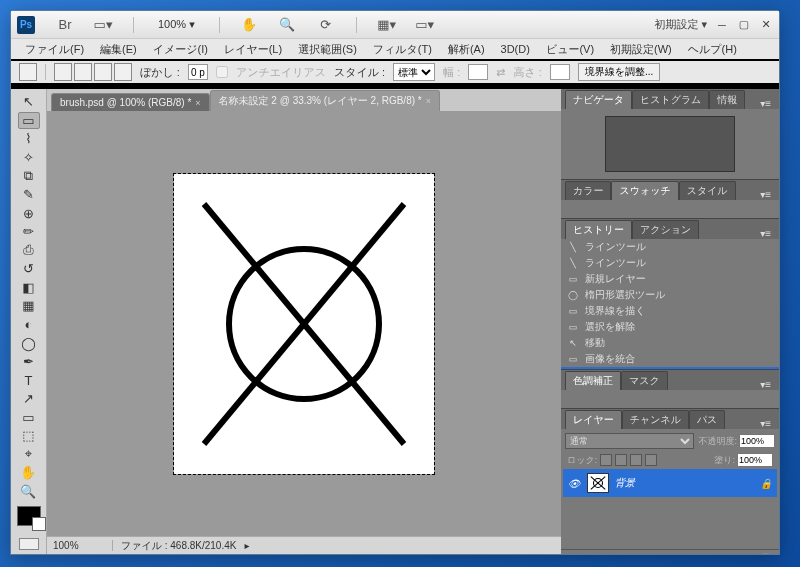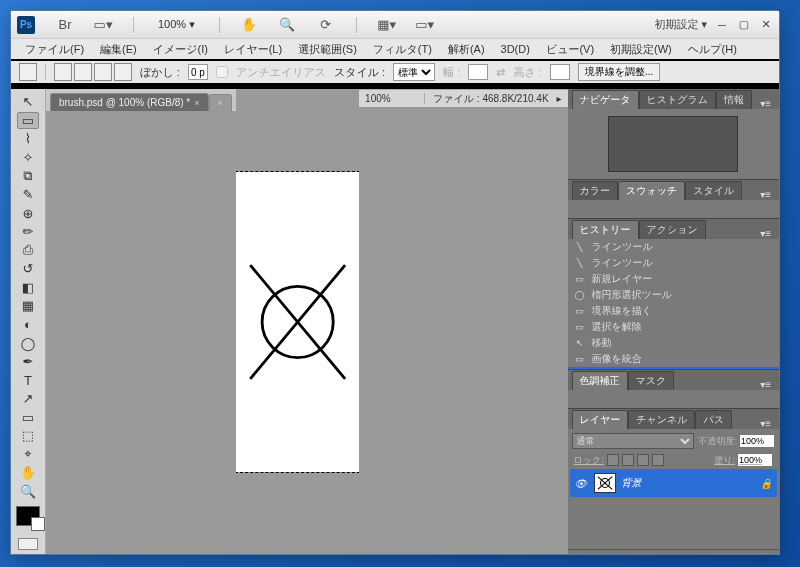--- a/index.html
+++ b/index.html
@@ -22,21 +22,21 @@
   .opt-check { width: 12px; height: 12px; }
   .opt-sel { height: 18px; font-size: 10px; border: 1px solid #999; background: #fff; }
   .opt-btn { font-size: 10px; padding: 1px 6px; background: #f0f0f0; border: 1px solid #999; cursor: pointer; }
   .main { flex: 1; display: flex; overflow: hidden; }
   .toolbox { width: 36px; background: #d6d6d6; border-right: 1px solid #aaa; display: flex; flex-direction: column; align-items: center; padding: 4px 0; gap: 2px; }
   .tool { width: 22px; height: 20px; display: flex; align-items: center; justify-content: center; cursor: pointer; border-radius: 2px; font-size: 13px; color: #333; }
   .tool.sel { background: #b8b8b8; border: 1px solid #888; }
   .fgswatch { width: 24px; height: 24px; border: 1px solid #666; background: #000; margin-top: 4px; position: relative; }
   .bgswatch { width: 14px; height: 14px; border: 1px solid #666; background: #fff; position: absolute; bottom: -6px; right: -6px; }
   .qmask { width: 20px; height: 14px; border: 1px solid #888; background: #eee; margin-top: 10px; }
-  .workspace { flex: 1; display: flex; background: #9a9a9a; position: relative; }
+  .workspace { flex: 1; display: flex; flex-direction: column; background: #9a9a9a; position: relative; }
   .doctabs { height: 22px; background: #c8c8c8; display: flex; align-items: end; padding: 0 4px; gap: 0; font-size: 10px; }
   .doctab { padding: 3px 8px; background: #9a9a9a; border: 1px solid #888; border-bottom: none; border-radius: 3px 3px 0 0; color: #eee; cursor: pointer; display: flex; align-items: center; gap: 4px; }
   .doctab.active { background: #6a6a6a; }
   .doctab .x { color: #ccc; font-size: 9px; }
   .canvas-area { flex: 1; display: flex; align-items: center; justify-content: center; position: relative; overflow: hidden; }
   .canvas { width: 260px; height: 300px; background: #fff; position: relative; outline: 1px dashed #000; outline-offset: 0; }
   .canvas svg { width: 100%; height: 100%; }
   .statusbar { height: 18px; background: #d6d6d6; border-top: 1px solid #aaa; display: flex; align-items: center; padding: 0 6px; gap: 8px; font-size: 10px; color: #333; }
   .stat-zoom { width: 60px; border-right: 1px solid #aaa; padding-right: 6px; }
   .panels { width: 218px; background: #6a6a6a; display: flex; flex-direction: column; font-size: 10px; color: #ddd; }
@@ -51,21 +51,21 @@
   .history-body { background: #7a7a7a; max-height: 130px; overflow: hidden; }
   .hist-row { height: 16px; display: flex; align-items: center; padding: 0 6px; gap: 6px; cursor: pointer; font-size: 10px; color: #ddd; }
   .hist-row.sel { background: #2a6fd6; color: #fff; }
   .hist-icon { width: 12px; height: 12px; display: inline-flex; align-items: center; justify-content: center; font-size: 9px; }
   .mask-body { height: 18px; background: #7a7a7a; }
   .layers-body { background: #7a7a7a; padding: 2px; }
   .layer-top { display: flex; gap: 4px; padding: 2px; align-items: center; }
   .layer-sel { flex: 1; height: 16px; font-size: 9px; background: #888; border: 1px solid #555; color: #ddd; }
   .layer-opac { display: flex; align-items: center; gap: 2px; font-size: 9px; color: #bbb; }
   .layer-opac input { width: 36px; height: 14px; font-size: 9px; }
-  .layer-lock { display: flex; gap: 3px; padding: 2px 4px; font-size: 9px; color: #bbb; align-items: center; text-decoration: underline; }
+  .layer-lock { display: flex; gap: 3px; padding: 2px 4px; font-size: 9px; color: #bbb; align-items: center; }
   .lock-icon { width: 12px; height: 12px; background: #888; border: 1px solid #555; }
   .layer-row { height: 28px; background: #2a6fd6; display: flex; align-items: center; padding: 0 4px; gap: 6px; color: #fff; font-size: 10px; font-style: italic; }
   .layer-vis { width: 14px; height: 14px; display: flex; align-items: center; justify-content: center; color: #fff; }
   .layer-thumb { width: 22px; height: 20px; background: #fff; border: 1px solid #333; display: flex; align-items: center; justify-content: center; }
   .layer-thumb svg { width: 100%; height: 100%; }
   .layer-lockicon { margin-left: auto; font-size: 10px; }
   .layers-empty { height: 50px; background: #7a7a7a; }
   .layers-foot { height: 20px; background: #7a7a7a; border-top: 1px solid #555; display: flex; align-items: center; justify-content: flex-end; gap: 8px; padding: 0 6px; color: #aaa; font-size: 11px; }
   .layers-foot span { cursor: pointer; }
   .disabled-txt { color: #aaa; }
@@ -164,20 +164,21 @@
       <div class="qmask"></div>
     </div>
 
     <div class="workspace">
       <div class="doctabs">
         <div class="doctab active">
             <span>brush.psd @ 100% (RGB/8) *</span>
             <span class="x">×</span>
           </div>
         <div class="doctab">
+            <span>名称未設定 2 @ 33.3% (レイヤー 2, RGB/8) *</span>
             <span class="x">×</span>
           </div>
       </div>
       <div class="canvas-area">
         <div class="canvas">
           <svg viewBox="0 0 260 300">
             <line x1="30" y1="30" x2="230" y2="270" stroke="#000" stroke-width="6"></line>
             <line x1="230" y1="30" x2="30" y2="270" stroke="#000" stroke-width="6"></line>
             <circle cx="130" cy="150" r="75" stroke="#000" stroke-width="6" fill="none"></circle>
           </svg>

